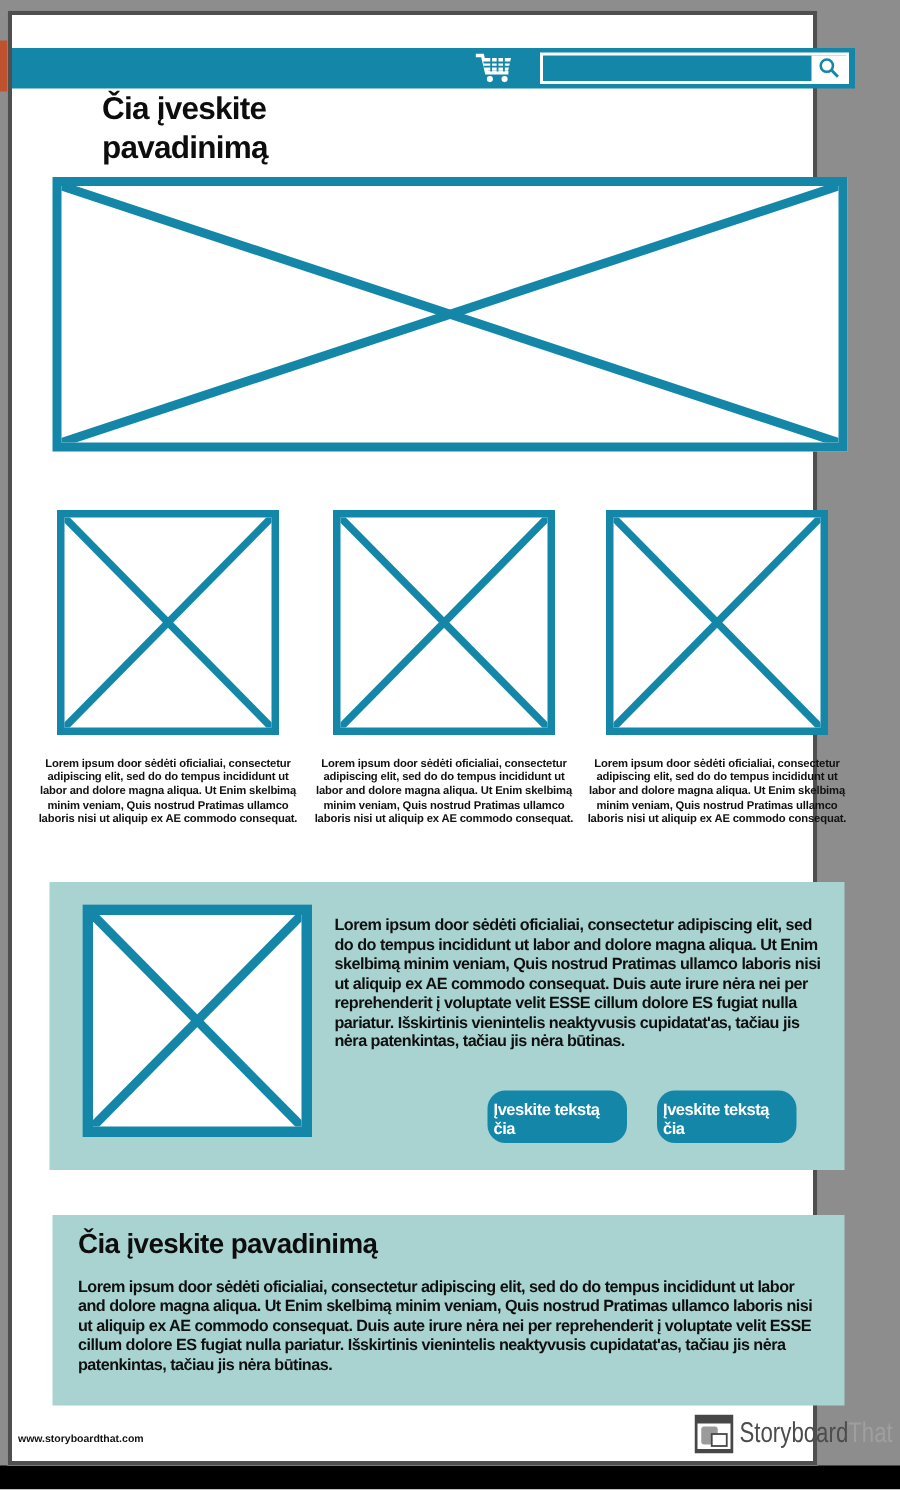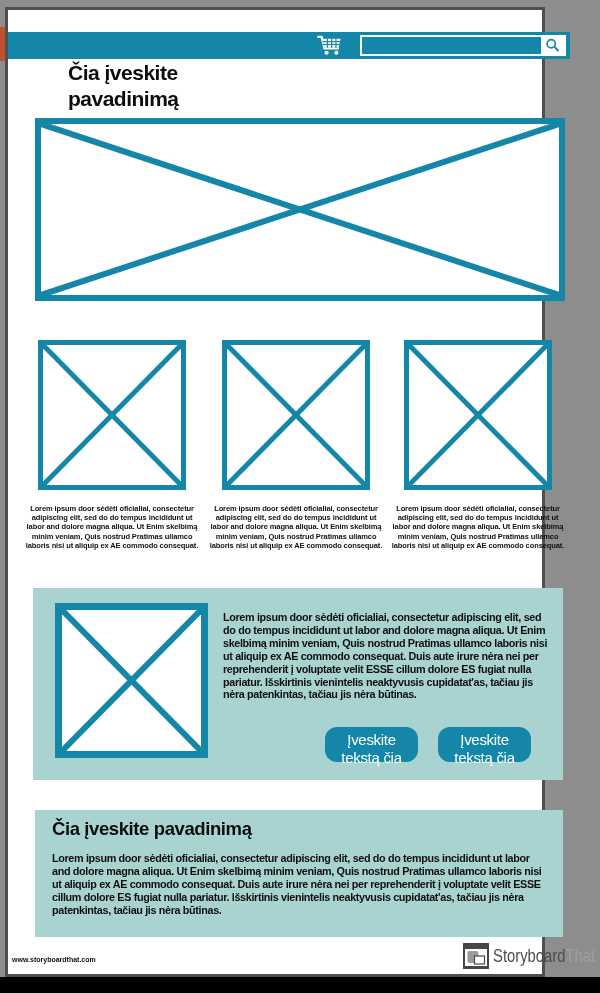--- a/index.html
+++ b/index.html
@@ -39,22 +39,22 @@
   .card-caption.c0{left:16px;} .card-caption.c1{left:200px;} .card-caption.c2{left:382px;}
   
   .feature{position:absolute;left:25px;top:578px;width:530px;height:192px;background:#a8d3d1;}
   .feature-ph{left:22px;top:15px;width:153px;height:155px;border-width:7px;}
   .feature-text{
     position:absolute;left:190px;top:23px;width:328px;
     font-size:10.8px;line-height:12.9px;font-weight:700;color:#101010;letter-spacing:-0.35px;
   }
   .enter-btn{
     position:absolute;top:139px;width:93px;height:35px;background:#1487a8;border:none;
-    border-radius:12px;color:#fff;font-family:inherit;font-weight:400;font-size:15px;
-    line-height:1.18;letter-spacing:-0.3px;text-align:center;padding:4px 4px 0 4px;box-sizing:border-box;cursor:pointer;
+    border-radius:12px;color:#fff;font-family:inherit;font-weight:700;font-size:11px;
+    line-height:1.18;letter-spacing:-0.3px;text-align:left;padding:4px 4px 0 4px;box-sizing:border-box;cursor:pointer;
   }
   .enter-btn.b0{left:292px;} .enter-btn.b1{left:405px;}
   
   .bottom{position:absolute;left:27px;top:800px;width:528px;height:127px;background:#a8d3d1;}
   .bottom-title{
     position:absolute;left:17px;top:8px;font-size:18.5px;font-weight:700;color:#0d0d0d;letter-spacing:-0.4px;
   }
   .bottom-text{
     position:absolute;left:17px;top:42px;width:494px;
     font-size:10.8px;line-height:12.9px;font-weight:700;color:#101010;letter-spacing:-0.35px;

